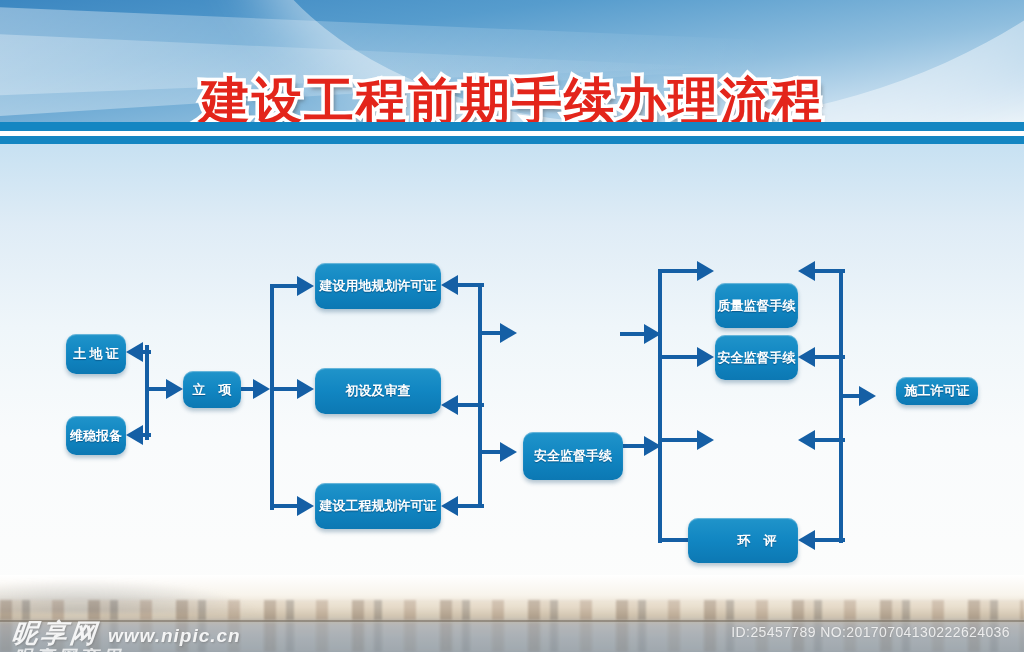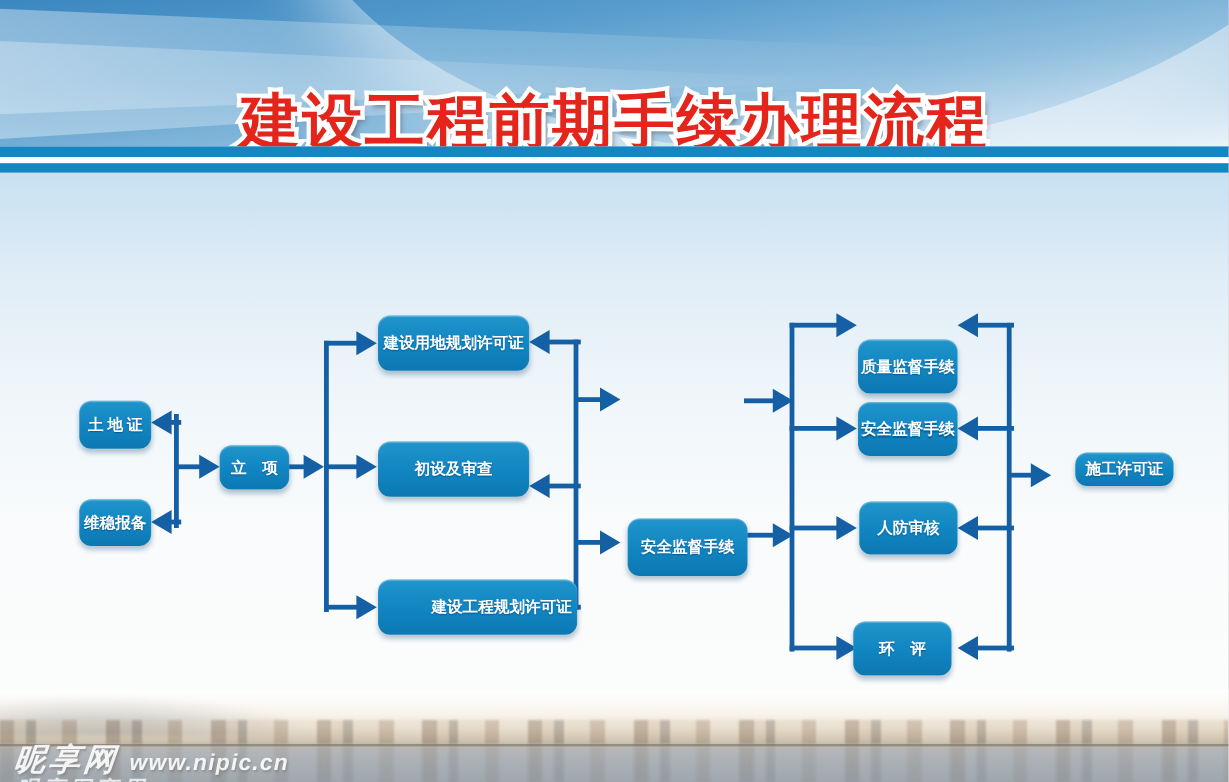--- a/index.html
+++ b/index.html
@@ -44,27 +44,27 @@
     color:#fff; font-weight:bold; font-size:13px; white-space:pre;
     display:flex; align-items:center; justify-content:center;
     text-shadow:0 1px 1px rgba(0,40,80,.45);
     font-family:"Liberation Serif", serif;
   }
   #nd-land-certificate{left:66px; top:334px; width:60px; height:40px;}
   #nd-stability-report{left:66px; top:416px; width:60px; height:39px;text-align:right;}
   #nd-project-approval{left:183px; top:371px; width:58px; height:37px;}
   #nd-land-planning-permit{left:315px; top:263px; width:126px; height:46px;}
   #nd-design-scheme-review{left:315px; top:368px; width:126px; height:46px;}
-  #nd-construction-planning-permit{left:315px; top:483px; width:126px; height:46px;padding-left:40px;}
+  #nd-construction-planning-permit{left:315px; top:483px; width:126px; height:46px;}
   #nd-preliminary-design-review{left:525px; top:312px; width:96px; height:46px;}
   #nd-drawing-design-review{left:523px; top:432px; width:100px; height:48px;}
   #nd-quality-supervision{left:715px; top:249px; width:83px; height:45px;margin-top:34px;}
   #nd-safety-supervision{left:715px; top:335px; width:83px; height:45px;}
   #nd-civil-defense-review{left:716px; top:418px; width:82px; height:44px;}
-  #nd-environmental-assessment{left:711px; top:518px; width:82px; height:45px;}
+  #nd-environmental-assessment{left:688px; top:518px; width:82px; height:45px;padding-left:28px;}
   #nd-construction-permit{left:877px; top:377px; width:82px; height:28px;margin-left:19px;}
   
   .vline{position:absolute; width:4px; background:#155fa5;}
   .shaft{position:absolute; height:4px; background:#155fa5;}
   .head{position:absolute; width:0; height:0; border-top:10px solid transparent; border-bottom:10px solid transparent;}
   .head.r{border-left:17px solid #155fa5;}
   .head.l{border-right:17px solid #155fa5;}
   
   .photo{position:absolute; left:0; bottom:0; width:1024px; height:77px; overflow:hidden;}
   .photo-base{position:absolute; inset:0;
@@ -174,31 +174,31 @@
 
   <div class="nd" id="nd-land-certificate">土 地 证</div>
   <div class="nd" id="nd-stability-report">维稳报备</div>
   <div class="nd" id="nd-project-approval">立　项</div>
   <div class="nd" id="nd-land-planning-permit">建设用地规划许可证</div>
   <div class="nd" id="nd-design-scheme-review">初设及审查</div>
   <div class="nd" id="nd-construction-planning-permit">建设工程规划许可证</div>
   <div class="nd" id="nd-drawing-design-review">安全监督手续</div>
   <div class="nd" id="nd-quality-supervision">质量监督手续</div>
   <div class="nd" id="nd-safety-supervision">安全监督手续</div>
-  <div class="nd" id="nd-civil-defense-review">人防审核</div>
   <div class="nd" id="nd-environmental-assessment">环　评</div>
   <div class="nd" id="nd-construction-permit">施工许可证</div>
 
   <div class="photo">
     <div class="photo-base"></div>
     <div class="hill-left"></div>
     <div class="buildings"></div>
     <div class="waterline"></div>
     <div class="water-reflect"></div>
   </div>
 
   <div class="wm-left">
     <span class="wm-site">昵享网</span>
     <span class="wm-url">www.nipic.cn</span>
   </div>
   <div class="wm-left-clip">昵享网商用</div>
+  <div class="wm-right">ID:25457789 NO:20170704130222624036</div>
 
 </div>
 
 </body></html>

